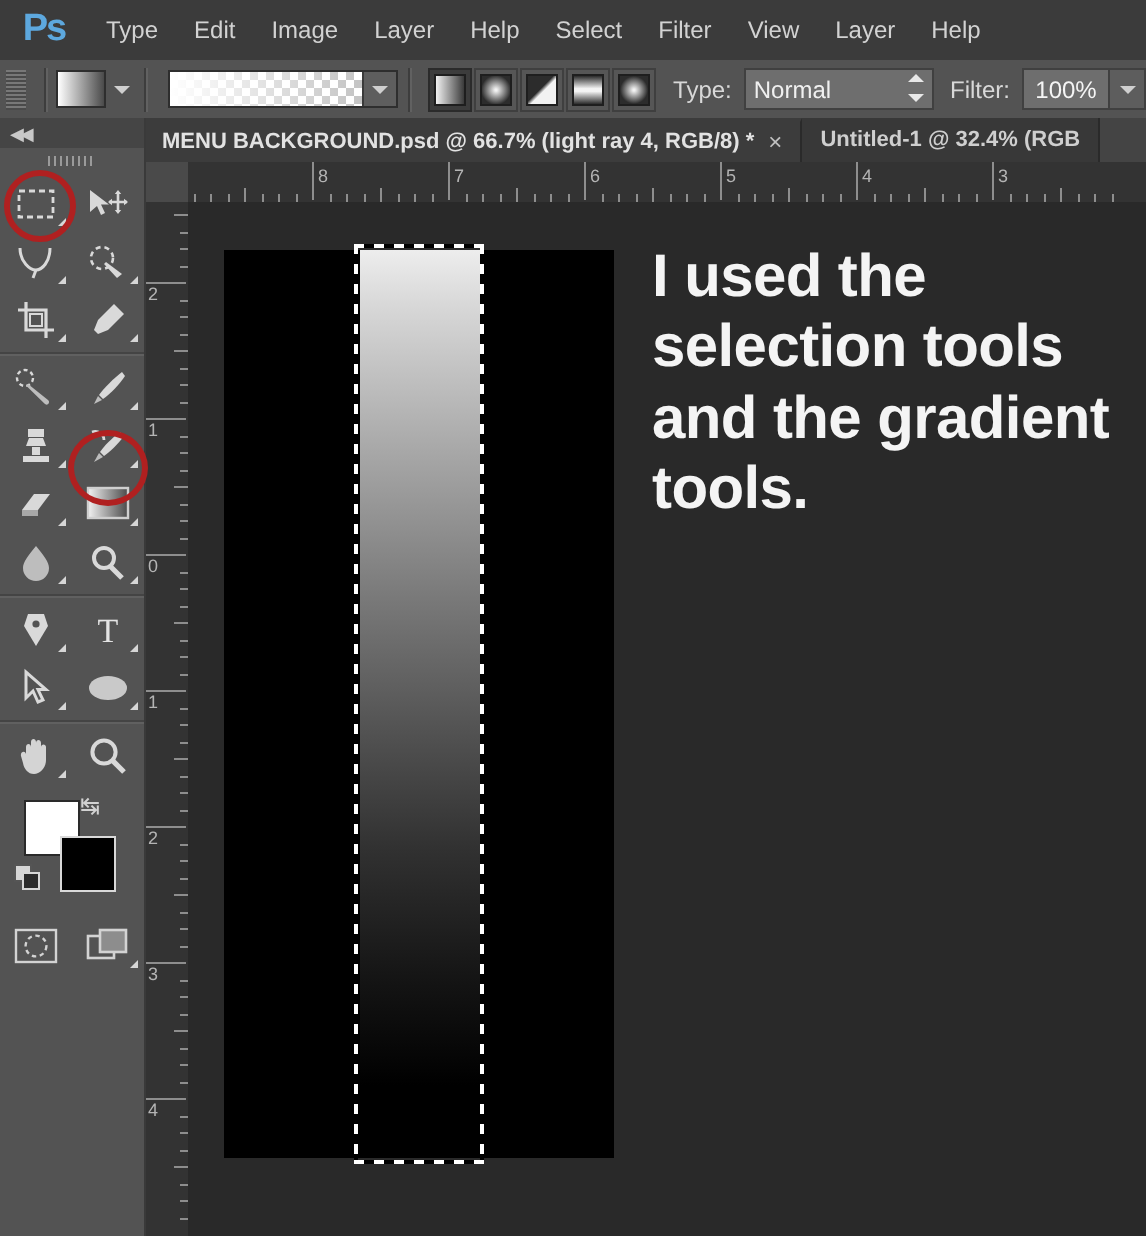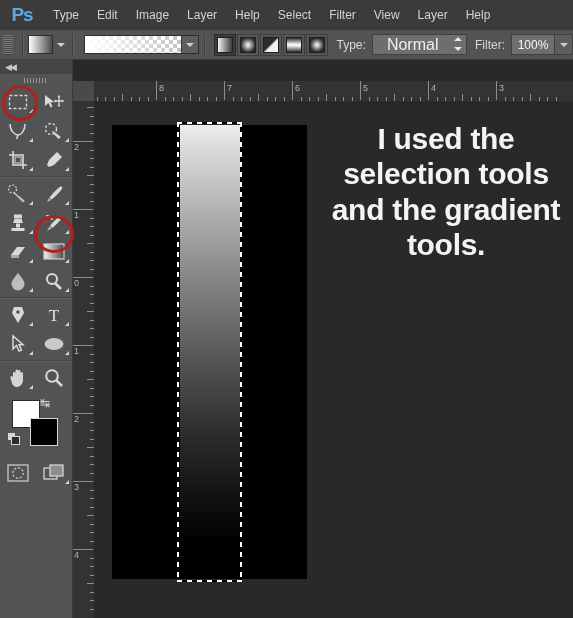--- a/index.html
+++ b/index.html
@@ -75,21 +75,21 @@
   .gi-radial{background:radial-gradient(circle at 50% 50%,#f2f2f2 5%,#2c2c2c 75%);}
   .gi-angle{background:linear-gradient(135deg,#2c2c2c 45%,#f2f2f2 55%);}
   .gi-reflected{background:linear-gradient(to bottom,#2c2c2c,#f4f4f4 45%,#f4f4f4 55%,#2c2c2c);}
   .gi-diamond{background:radial-gradient(circle at 50% 50%,#f2f2f2 5%,#2c2c2c 70%);}
 
   .opt-label{color:#d8d8d8;font-size:12px;margin:0 6px 0 8px;}
   .mode-select{
     width:96px;height:19px;background:#6e6e6e;border:1px solid #404040;
     display:flex;align-items:center;position:relative;
   }
-  .mode-select span{color:#f0f0f0;font-size:16px;padding-left:14px;}
+  .mode-select span{color:#f0f0f0;font-size:12px;padding-left:4px;}
   .stepper{
     position:absolute;right:4px;top:2px;width:8px;height:14px;
     display:flex;flex-direction:column;justify-content:space-between;align-items:center;
   }
   .stepper .up{width:0;height:0;border-left:4px solid transparent;border-right:4px solid transparent;border-bottom:4px solid #e8e8e8;}
   .stepper .down{width:0;height:0;border-left:4px solid transparent;border-right:4px solid transparent;border-top:4px solid #e8e8e8;}
   .opacity-box{
     width:42px;height:19px;background:#6e6e6e;border:1px solid #404040;
     display:flex;align-items:center;justify-content:center;
   }
@@ -183,21 +183,21 @@
   .fg{position:absolute;left:12px;top:4px;width:26px;height:26px;background:#ffffff;border:1px solid #2a2a2a;}
   .bg{position:absolute;left:30px;top:22px;width:26px;height:26px;background:#000000;border:1px solid #d9d9d9;}
   .swap{position:absolute;left:40px;top:0px;color:#d2d2d2;font-size:12px;}
   .defaults{position:absolute;left:7px;top:36px;width:13px;height:13px;}
   .defaults .d1{position:absolute;left:0;top:0;width:7px;height:7px;background:#d6d6d6;border:1px solid #555;}
   .defaults .d2{position:absolute;left:4px;top:4px;width:7px;height:7px;background:#2a2a2a;border:1px solid #d6d6d6;}
 
   
   .docarea{
     position:absolute;left:94px;top:101px;width:479px;height:517px;
-    background:#292929;overflow:hidden;text-align:center;
+    background:#292929;overflow:hidden;
   }
   .artboard{
     position:absolute;left:18px;top:24px;width:195px;height:454px;
     background:#000000;
   }
   .gradient-strip{
     position:absolute;left:68px;top:0px;width:60px;height:454px;
     background:linear-gradient(to bottom,#ededed 0%,#d8d8d8 6%,#a8a8a8 22%,#7a7a7a 38%,#555555 52%,#313131 66%,#151515 80%,#000000 92%,#000000 100%);
   }
   .marquee{
@@ -288,20 +288,29 @@
     <div style="display:flex;align-items:center;">
       <div class="opacity-box">
         <span>100%</span>
       </div>
       <div class="opacity-arrow">
           <div class="tri"></div>
         </div>
     </div>
   </div>
 
+  <div class="tabbar">
+    <div class="tab active">
+      <span>MENU BACKGROUND.psd @ 66.7% (light ray 4, RGB/8) *</span>
+      <span class="tab-close">×</span>
+    </div>
+    <div class="tab">
+      <span>Untitled-1 @ 32.4% (RGB</span>
+    </div>
+  </div>
 
   <div class="ruler-corner"></div>
   <div class="ruler-h" id="rulerH">
       <div class="tick tick-h-major" style="left: 62px;"></div>
       <div class="rlabel-h" style="left: 65px;">8</div>
       <div class="tick tick-h-major" style="left: 130px;"></div>
       <div class="rlabel-h" style="left: 133px;">7</div>
       <div class="tick tick-h-major" style="left: 198px;"></div>
       <div class="rlabel-h" style="left: 201px;">6</div>
       <div class="tick tick-h-major" style="left: 266px;"></div>

